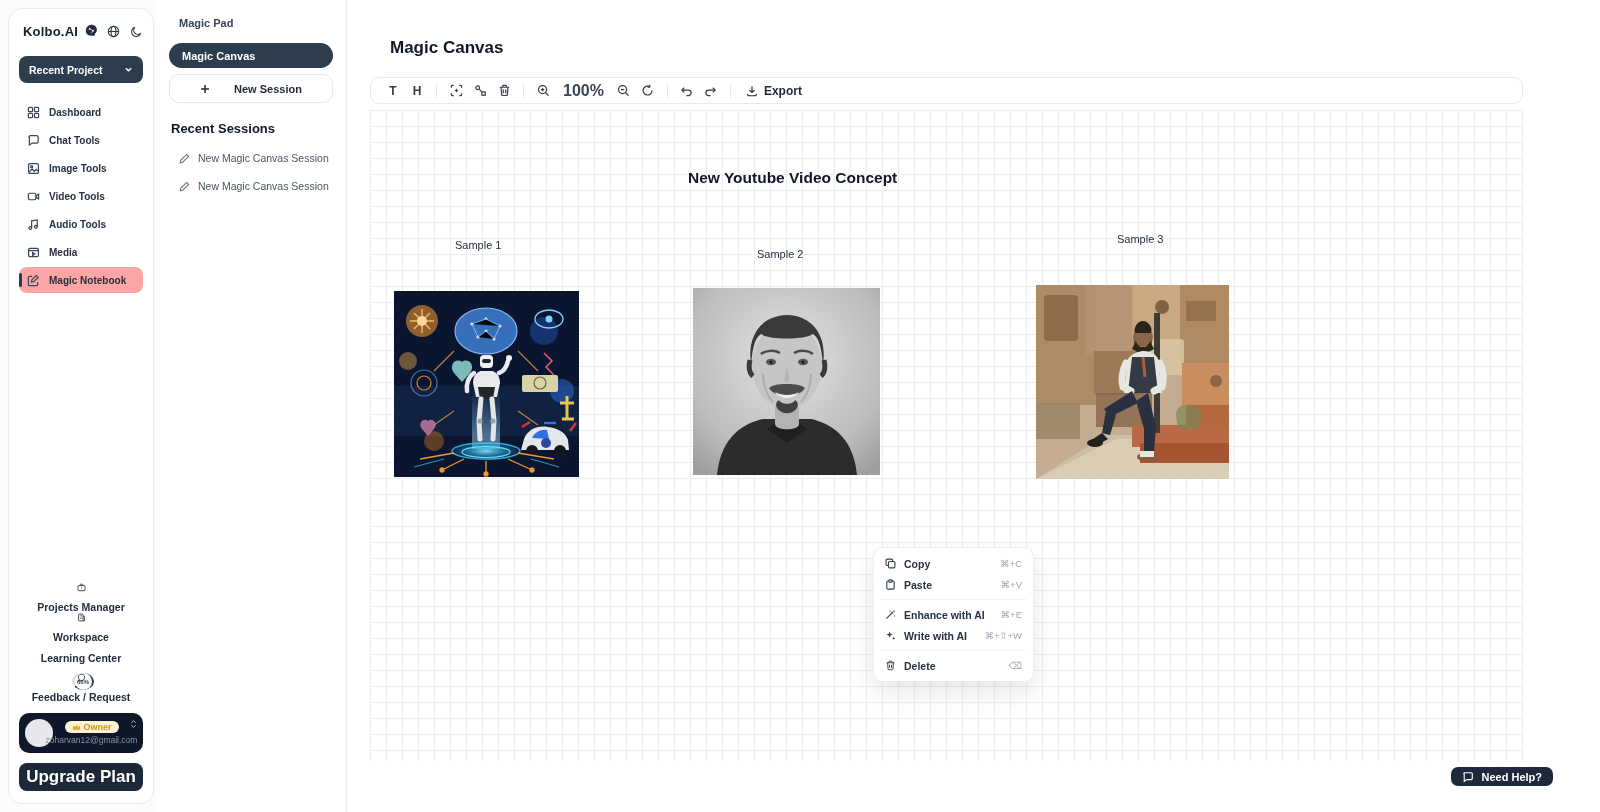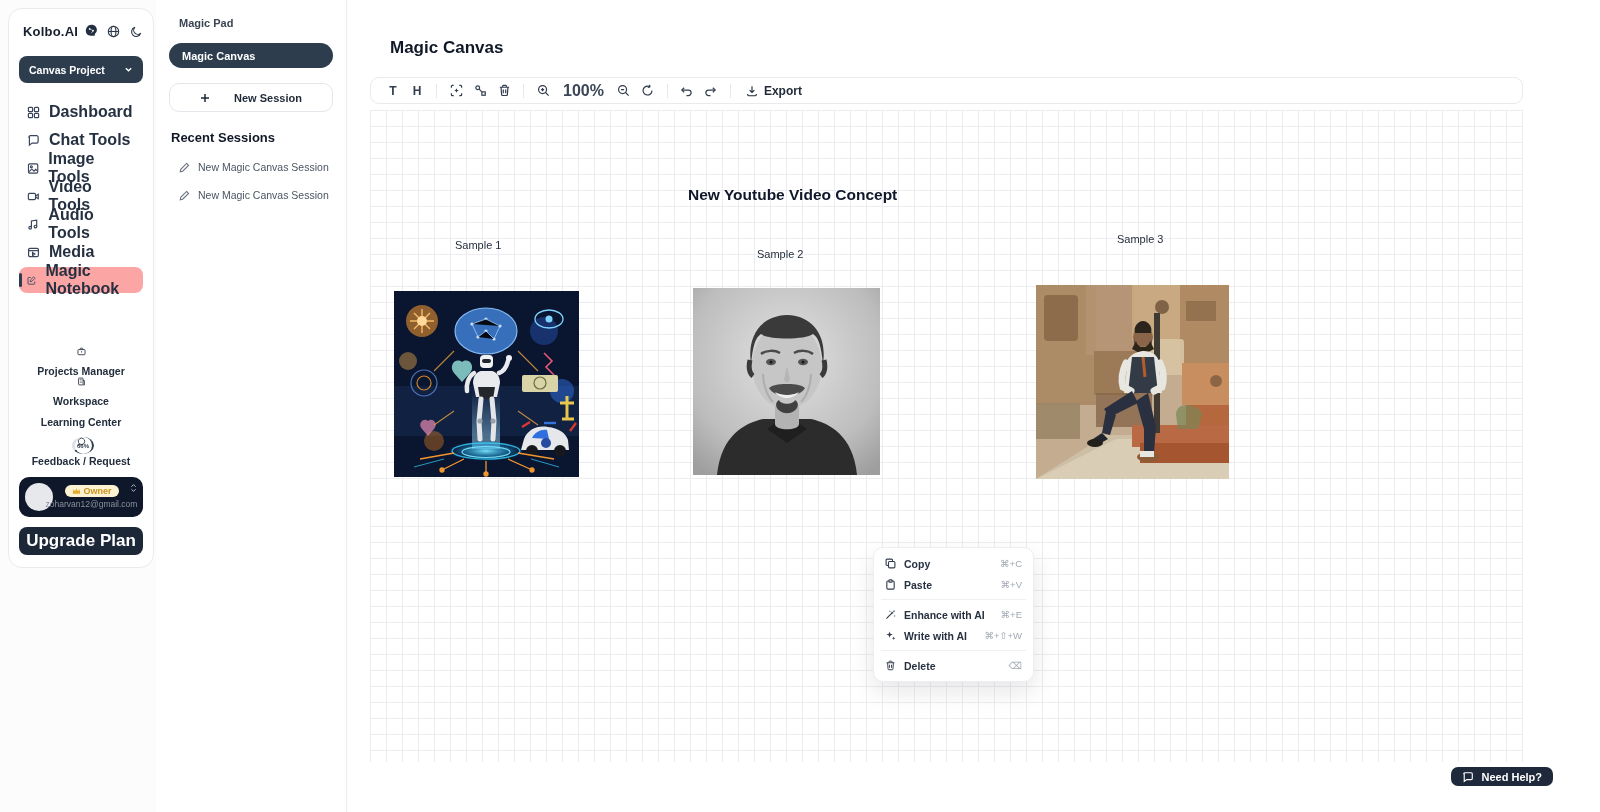--- a/index.html
+++ b/index.html
@@ -2,31 +2,31 @@
 <html><head>
 <meta charset="utf-8">
 <style>
   * { margin:0; padding:0; box-sizing:border-box; }
   html,body { width:1600px; height:812px; font-family:"Liberation Sans", sans-serif; background:#f7f8fa; overflow:hidden; }
   .page { position:relative; width:1600px; height:812px; background:#fcfcfd; }
 
   svg.ic { display:block; }
 
   
-  .sidebar { position:absolute; left:8px; top:8px; width:146px; height:560px; background:#fff;
+  .sidebar { position:absolute; left:8px; top:8px; width:146px; height:796px; background:#fff;
     border:1px solid #e9ebee; border-radius:14px; padding:14px 10px 12px; display:flex; flex-direction:column; }
   .brand-row { display:flex; align-items:center; gap:4px; padding:0 4px; }
   .brand-text { font-size:13px; font-weight:800; color:#16202e; letter-spacing:.2px; }
   .brand-row .spacer { flex:1; }
   .top-ic { color:#2b3748; }
   .project-btn { margin-top:16px; height:27px; background:#2e3d4e; border:none; border-radius:8px; color:#fff;
     font-size:10.5px; font-weight:600; display:flex; align-items:center; justify-content:space-between; padding:0 10px; cursor:pointer; font-family:inherit; }
   .nav { margin-top:16px; }
   .nav-item { height:26px; margin-bottom:2px; display:flex; align-items:center; gap:9px; padding:0 8px;
-    border-radius:8px; font-size:16px; font-weight:600; color:#253041; cursor:pointer; position:relative; }
+    border-radius:8px; font-size:10px; font-weight:600; color:#253041; cursor:pointer; position:relative; }
   .nav-item .nic { color:#39455a; }
   .nav-item.active { background:#fca5a5; }
   .nav-item.active::before { content:""; position:absolute; left:0px; top:6px; width:3px; height:14px; background:#2e3d4e; border-radius:2px; }
   .side-bottom { margin-top:auto; }
   .bottom-item { height:30px; display:flex; align-items:center; gap:9px; padding:0 6px; font-size:10.5px; font-weight:600; color:#232e3d; cursor:pointer;flex-direction:column; }
   .ring-badge { margin-left:4px; width:22px; height:22px; border-radius:50%;
     background:conic-gradient(#2e3d4e 0 66%, #dde1e7 66% 100%); display:flex; align-items:center; justify-content:center; }
   .ring-badge .inner { width:17px; height:17px; border-radius:50%; background:#fff; display:flex; align-items:center; justify-content:center;
     font-size:6px; font-weight:700; color:#2e3d4e; }
   .user-row { margin-top:10px; background:#0f172a; border-radius:10px; padding:6px; display:flex; align-items:center; gap:24px; cursor:pointer; }
@@ -37,21 +37,21 @@
   .user-email { margin-top:2px; font-size:8.5px; color:#8a919c; white-space:nowrap; }
   .user-chevron { color:#b8bec7; align-self:flex-start; }
   .upgrade-btn { margin-top:10px; width:100%; height:28px; background:#1c2737; color:#fff; border:none; border-radius:8px;
     font-size:17px; font-weight:700; cursor:pointer; font-family:inherit; }
 
   
   .panel { position:absolute; left:156px; top:0; width:191px; height:812px; background:#fff; border-right:1px solid #eceef1; padding:14px 13px; }
   .pad-item { padding:3px 10px; font-size:11px; font-weight:600; color:#3a4453; cursor:pointer; }
   .canvas-pill { margin-top:11px; height:25px; background:#2e3d4e; border-radius:13px; color:#fff; font-size:11px; font-weight:700;
     display:flex; align-items:center; padding:0 13px; cursor:pointer; }
-  .new-session-btn { margin-top:15px; width:100%; height:29px; background:#fff; border:1px solid #e3e6ea; border-radius:10px;
+  .new-session-btn { margin-top:6px; width:100%; height:29px; background:#fff; border:1px solid #e3e6ea; border-radius:10px;
     display:flex; align-items:center; justify-content:center; gap:24px; font-size:11px; font-weight:700; color:#1f2937; cursor:pointer; font-family:inherit; }
   .recent-title { margin-top:18px; font-size:13px; font-weight:800; color:#101826; padding-left:2px; }
   .session-item { margin-top:16px; display:flex; align-items:center; gap:8px; padding-left:10px; font-size:10.5px; color:#4b5563; cursor:pointer; }
   .session-item .sic { color:#6b7280; flex:none; }
 
   
   .main { position:absolute; left:348px; top:0; right:0; bottom:0; background:#fff; }
   .page-title { position:absolute; left:42px; top:38px; font-size:17px; font-weight:800; color:#101826; }
   .toolbar { position:absolute; left:22px; top:77px; width:1153px; height:27px; background:#fff; border:1px solid #e8eaee;
     border-radius:9px; display:flex; align-items:center; padding:0 10px; }
@@ -59,21 +59,21 @@
     color:#323d4d; border-radius:5px; cursor:pointer; font-family:inherit; }
   .tbtn.letter { font-size:12px; font-weight:700; }
   .tsep { width:1px; height:14px; background:#e6e8ec; margin:0 7px; }
   .zoom-level { font-size:16px; font-weight:700; color:#3a4656; margin:8px 8px; }
   .export-btn { display:flex; align-items:center; gap:6px; border:none; background:transparent; font-size:12px; font-weight:600;
     color:#1f2937; margin-left:8px; cursor:pointer; font-family:inherit; }
 
   .canvas { position:absolute; left:22px; top:110px; width:1153px; height:652px; background:#fff;
     background-image:linear-gradient(to right,#ededf1 1px,transparent 1px),linear-gradient(to bottom,#ededf1 1px,transparent 1px);
     background-size:16px 16px; }
-  .canvas-heading { position:absolute; left:318px; top:76px; font-size:15.5px; font-weight:800; color:#0f172a; }
+  .canvas-heading { position:absolute; left:318px; top:59px; font-size:15.5px; font-weight:800; color:#0f172a; }
   .sample-label { position:absolute; font-size:11px; color:#1f2937; }
   .s1-label { left:85px; top:129px; }
   .s2-label { left:387px; top:138px; }
   .s3-label { left:747px; top:123px; }
   .sample-img { position:absolute; overflow:hidden; }
   .s1-img { left:24px; top:181px; width:185px; height:186px; }
   .s2-img { left:323px; top:178px; width:187px; height:187px; }
   .s3-img { left:666px; top:175px; width:193px; height:194px; }
   .sample-img svg { width:100%; height:100%; display:block; }
 
@@ -114,21 +114,21 @@
           </svg>
       </span>
       <span class="top-ic" style="margin-left:6px">
         <svg class="ic" width="13" height="13" viewBox="0 0 14 14" fill="none" stroke="#2b3748" stroke-width="1.2">
             <path d="M11.5 8.7A5 5 0 1 1 5.3 2.5a4.2 4.2 0 0 0 6.2 6.2z"></path>
           </svg>
       </span>
     </div>
 
     <button class="project-btn">
-      <span>Canvas Project</span>
+      <span>Recent Project</span>
       <svg class="ic" width="9" height="9" viewBox="0 0 10 10" fill="none" stroke="#fff" stroke-width="1.5">
           <path d="M2 3.5l3 3 3-3"></path>
         </svg>
     </button>
 
     <nav class="nav">
       <div class="nav-item">
         <svg class="ic nic" width="13" height="13" viewBox="0 0 14 14" fill="none" stroke="currentColor" stroke-width="1.3">
             <rect x="1.5" y="1.5" width="4.5" height="4.5" rx="1"></rect>
             <rect x="8" y="1.5" width="4.5" height="4.5" rx="1"></rect>

